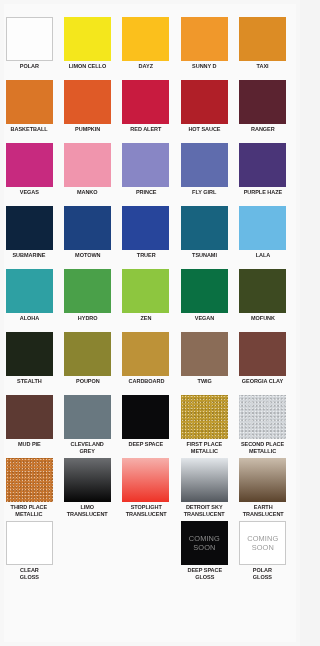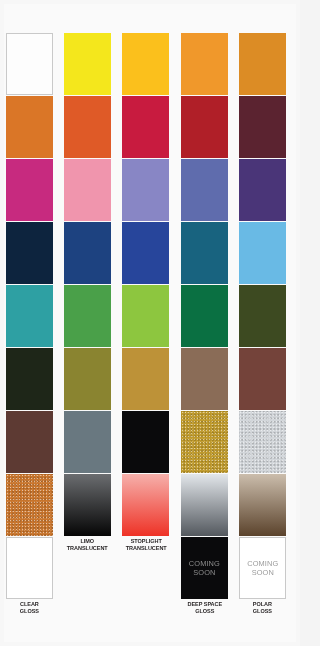--- a/index.html
+++ b/index.html
@@ -41,26 +41,25 @@
     height: 63px;
   }
   .cell {
     width: 58.4px;
     display: flex;
     flex-direction: column;
     align-items: center;
   }
   .swatch {
     width: 47px;
-    height: 62px;
+    height: 44px;
     box-sizing: border-box;
     position: relative;
     overflow: hidden;
     flex: 0 0 auto;
-    margin-top: 16px;
   }
   .swatch.bordered {
     border: 1px solid #c9c9c9;
   }
   .label {
     margin-top: 2px;
     font-size: 6px;
     line-height: 7.3px;
     font-weight: bold;
     color: #231f20;

